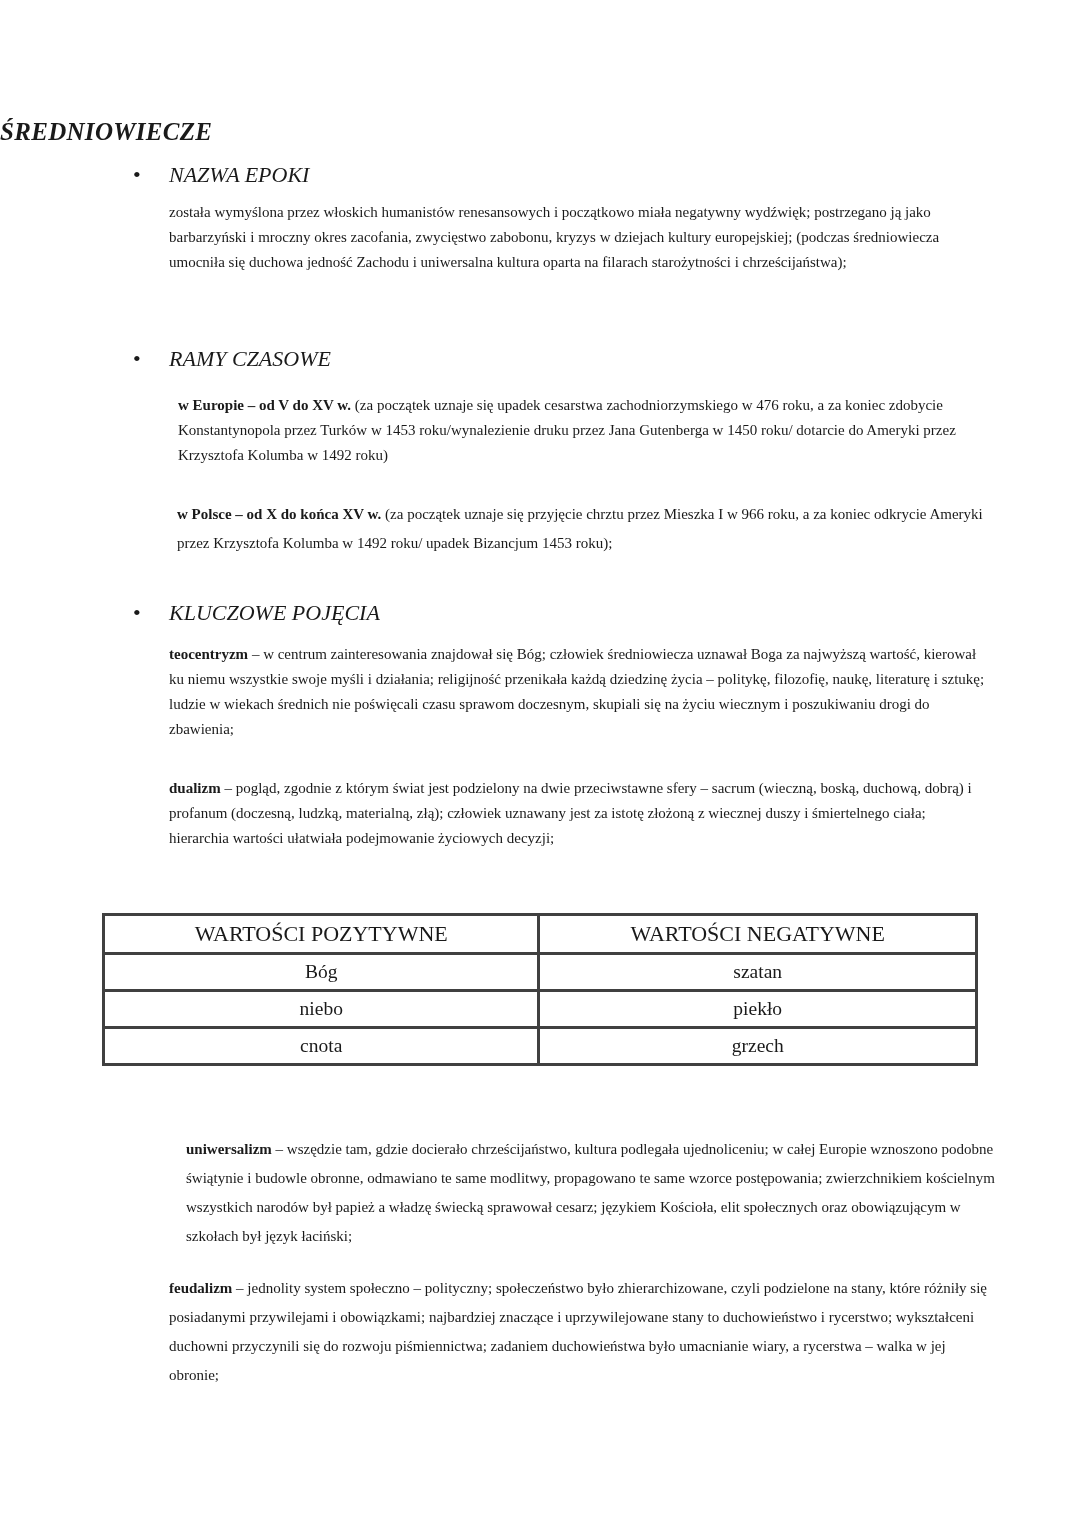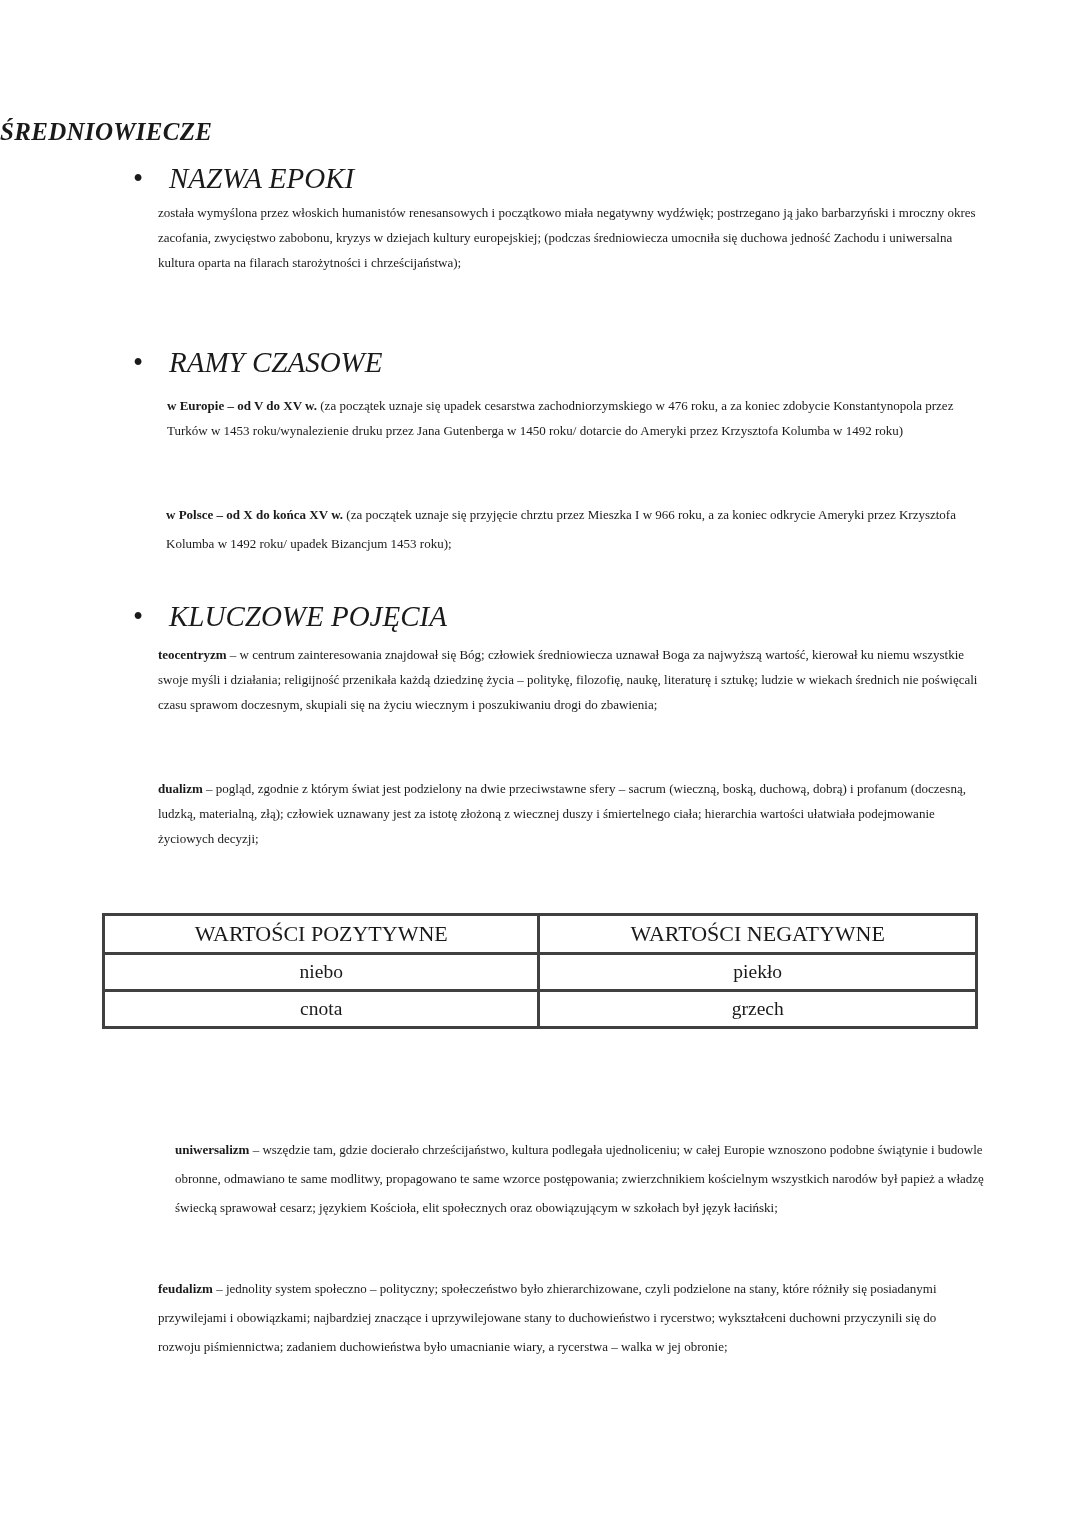--- a/index.html
+++ b/index.html
@@ -1,22 +1,22 @@
 <!DOCTYPE html>
 <html><head>
 <meta charset="utf-8">
 <style>
   html, body { margin: 0; padding: 0; background: #ffffff; }
   body { width: 1080px; height: 1527px; position: relative; overflow: hidden;
          font-family: "Liberation Serif", serif; color: #1a1a1a; }
   .title { position: absolute; top: 101px; left: 0; width: 1080px; text-align: left;
            font-size: 25px; font-weight: bold; font-style: italic; letter-spacing: 0.3px; }
-  .bullet-head { position: absolute; left: 133px; font-size: 29px; font-style: italic; }
+  .bullet-head { position: absolute; left: 133px; font-size: 22px; font-style: italic; }
   .bullet-head .dot { display: inline-block; width: 36px; font-style: normal; }
-  .para { position: absolute; left: 158px; width: 820px; font-size: 13px; line-height: 25px; }
+  .para { position: absolute; left: 169px; width: 820px; font-size: 15px; line-height: 25px; }
   .para.loose { line-height: 29px; }
   .para b { font-weight: bold; }
   table.values { position: absolute; left: 102px; top: 913px; width: 876px;
                  border-collapse: collapse; font-size: 19.5px; }
   table.values td, table.values th { border: 3px solid #404040; text-align: center;
                  height: 34px; padding: 0; font-weight: normal; }
   table.values th { font-size: 22px; height: 36px; }
 </style>
 </head>
 <body>
@@ -50,20 +50,24 @@
   <b>dualizm</b><span> – pogląd, zgodnie z którym świat jest podzielony na dwie przeciwstawne sfery – sacrum (wieczną, boską, duchową, dobrą) i profanum (doczesną, ludzką, materialną, złą); człowiek uznawany jest za istotę złożoną z wiecznej duszy i śmiertelnego ciała; hierarchia wartości ułatwiała podejmowanie życiowych decyzji;</span>
 </p>
 
 <table class="values">
   <tbody>
       <tr>
     <th>WARTOŚCI POZYTYWNE</th>
     <th>WARTOŚCI NEGATYWNE</th>
   </tr>
   <tr>
+    <td>Bóg</td>
+    <td>szatan</td>
+  </tr>
+  <tr>
     <td>niebo</td>
     <td>piekło</td>
   </tr>
   <tr>
     <td>cnota</td>
     <td>grzech</td>
   </tr>
 </tbody>
   </table>
 

